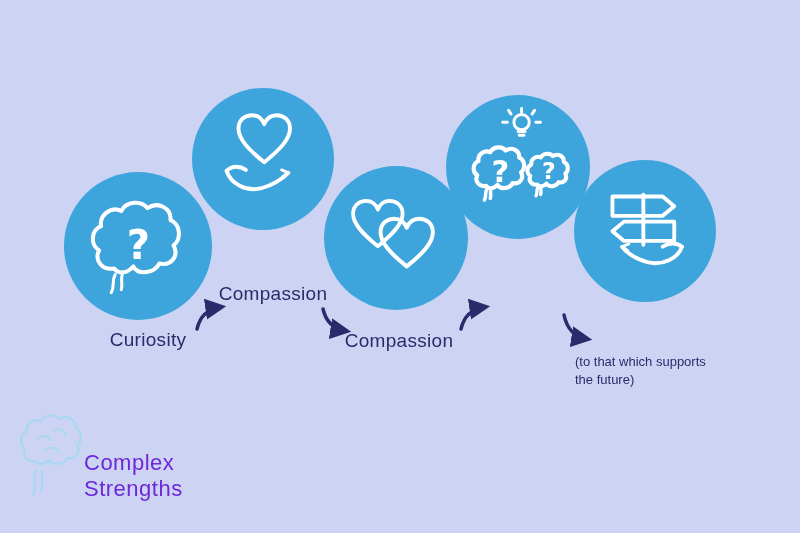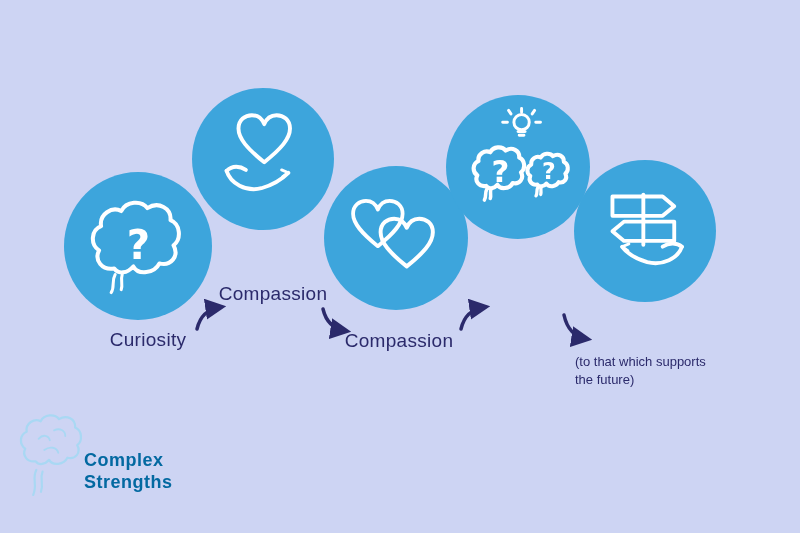--- a/index.html
+++ b/index.html
@@ -25,21 +25,21 @@
     color:#2b2a6b; font-size:19px; font-weight:500; letter-spacing:.3px;
   }
   .sub-label{
     position:absolute; width:150px; text-align:left;
     color:#2b2a6b; font-size:13px; line-height:1.35;
   }
   .arrow{ position:absolute; overflow:visible; }
   .logo-brain{ position:absolute; left:16px; top:404px; width:78px; height:100px; overflow:visible; }
   .logo-text{
     position:absolute; left:84px; top:450px;
-    color:#0369a1; font-weight:bold; font-size:18px; line-height:1.2; letter-spacing:.5px;
+    color:#6d28d9; font-weight:normal; font-size:22px; line-height:1.2; letter-spacing:.5px;
   }
 </style>
 </head>
 <body>
 
 <div class="canvas">
 
   <div class="circle" style="left:64px;top:172px;width:148px;height:148px">
     <svg viewBox="0 0 100 100">
       <g class="ics" stroke-width="4">

